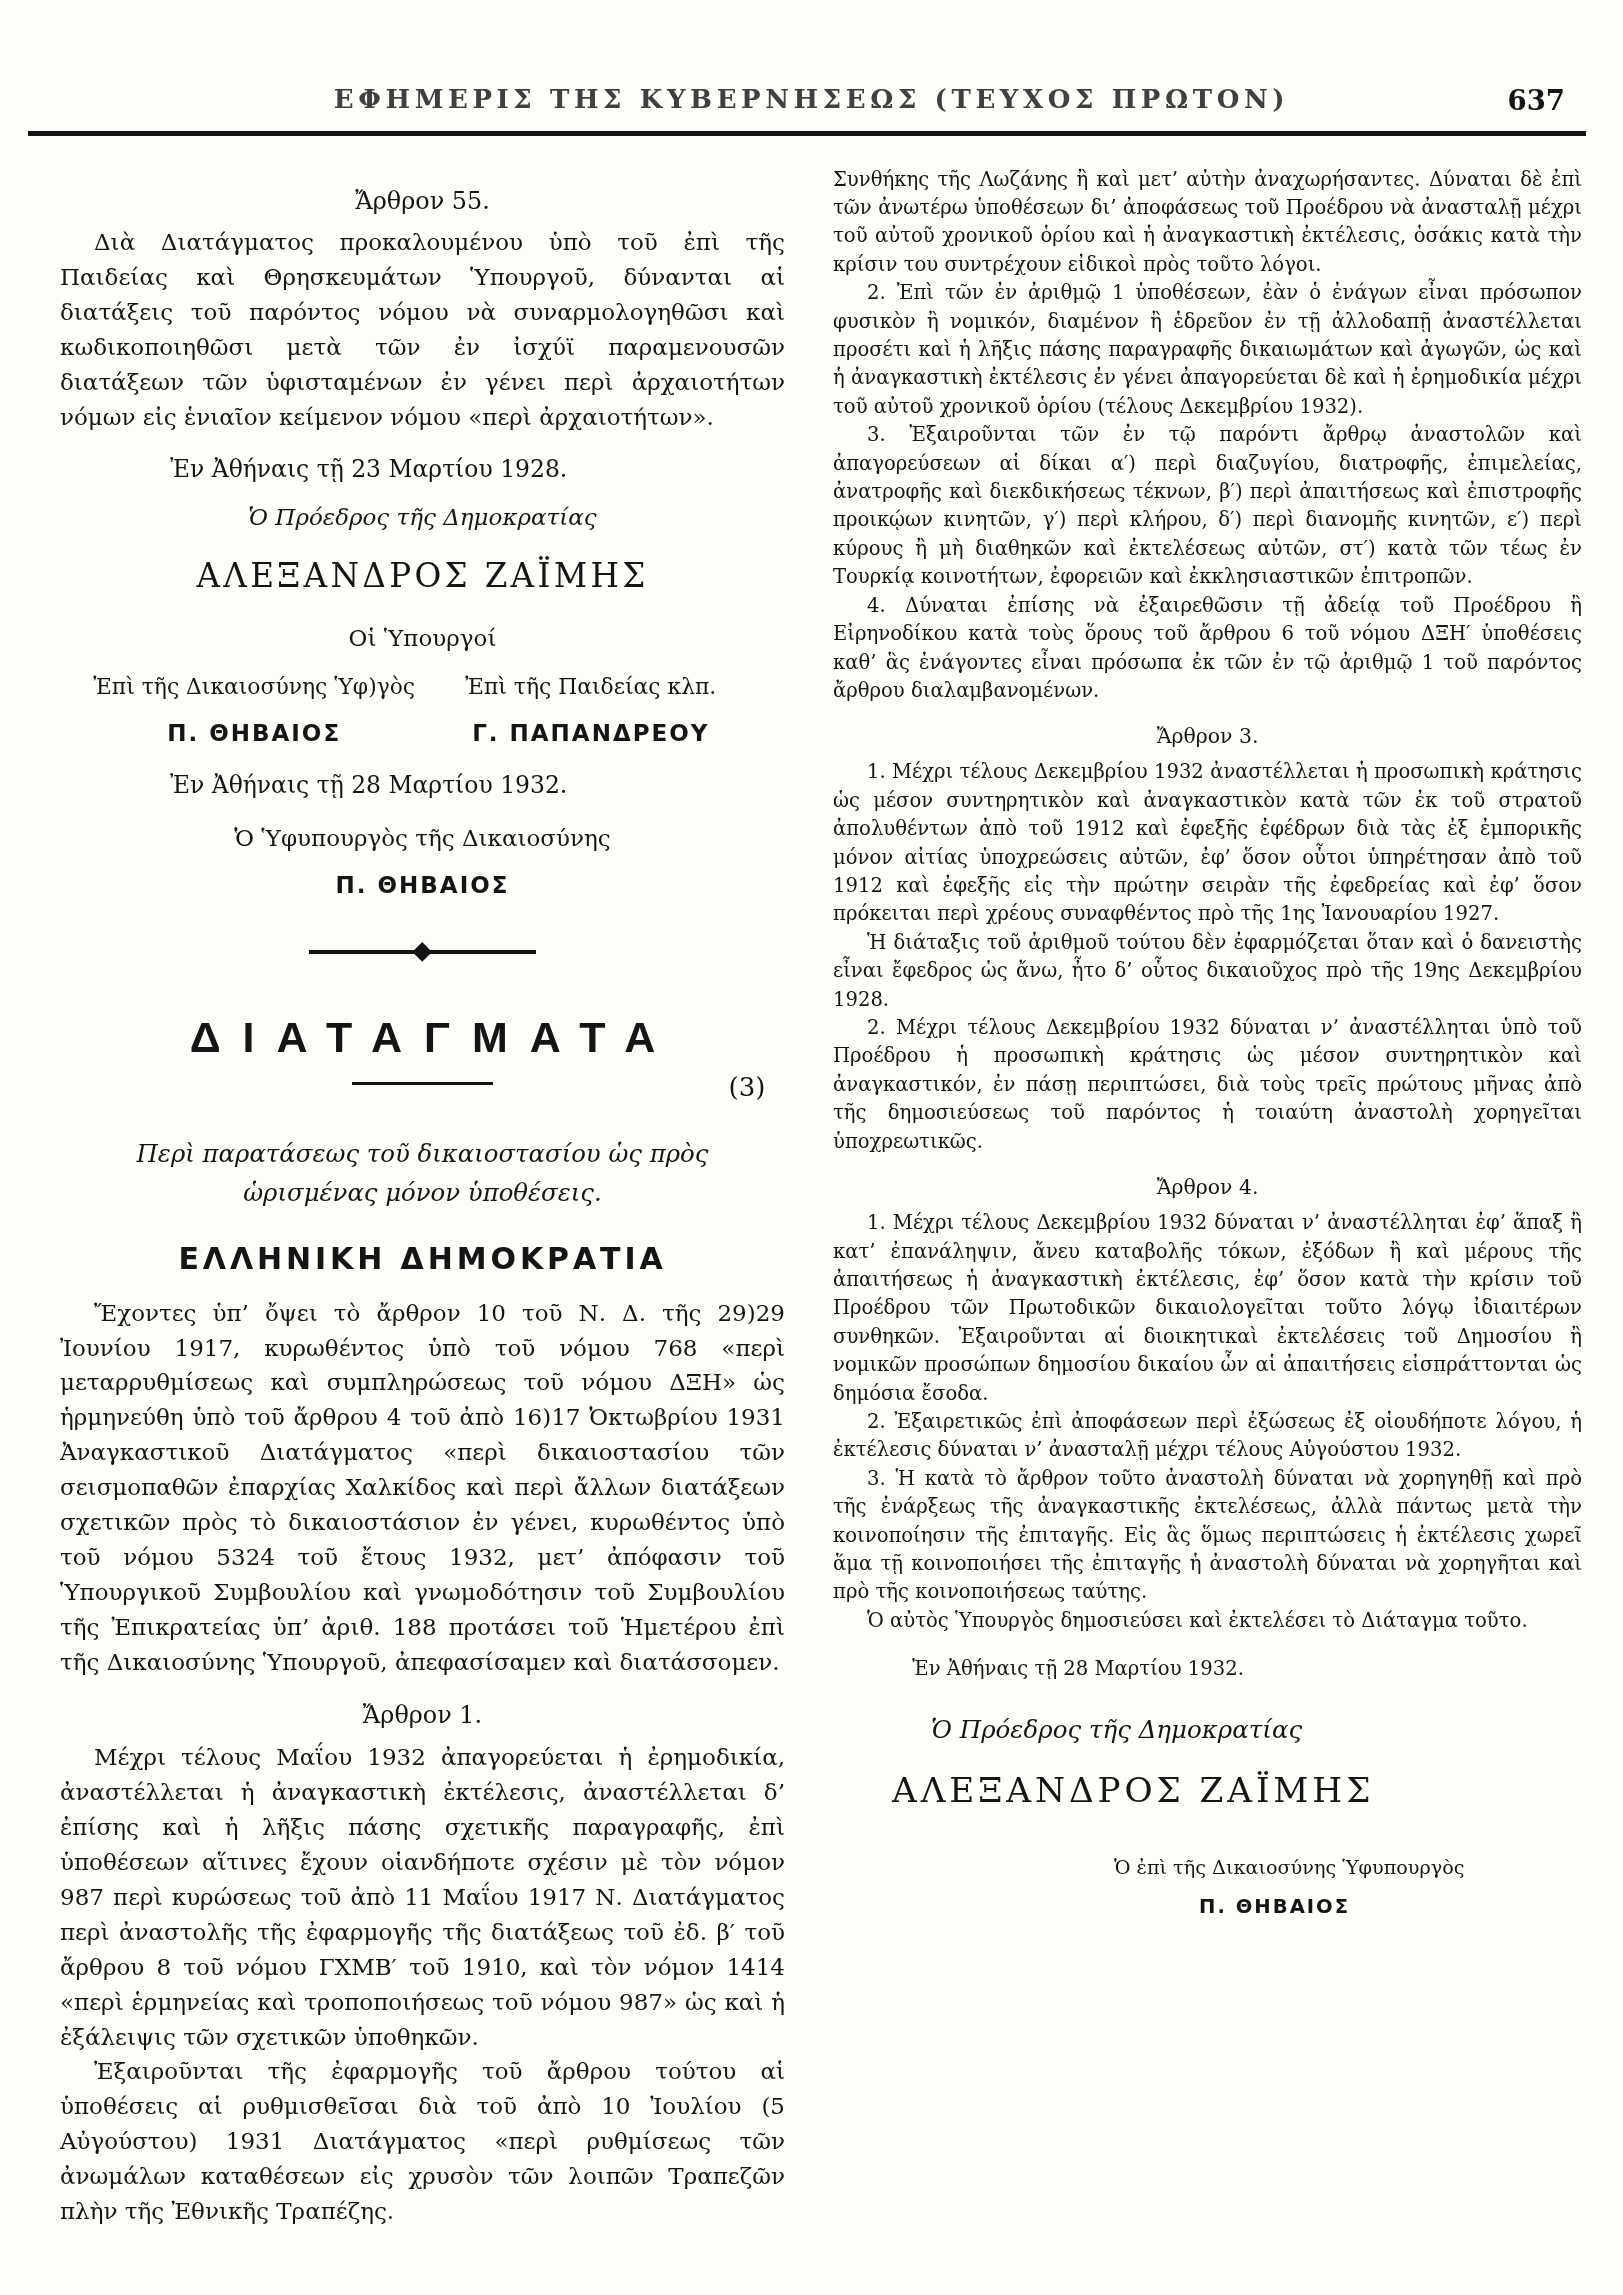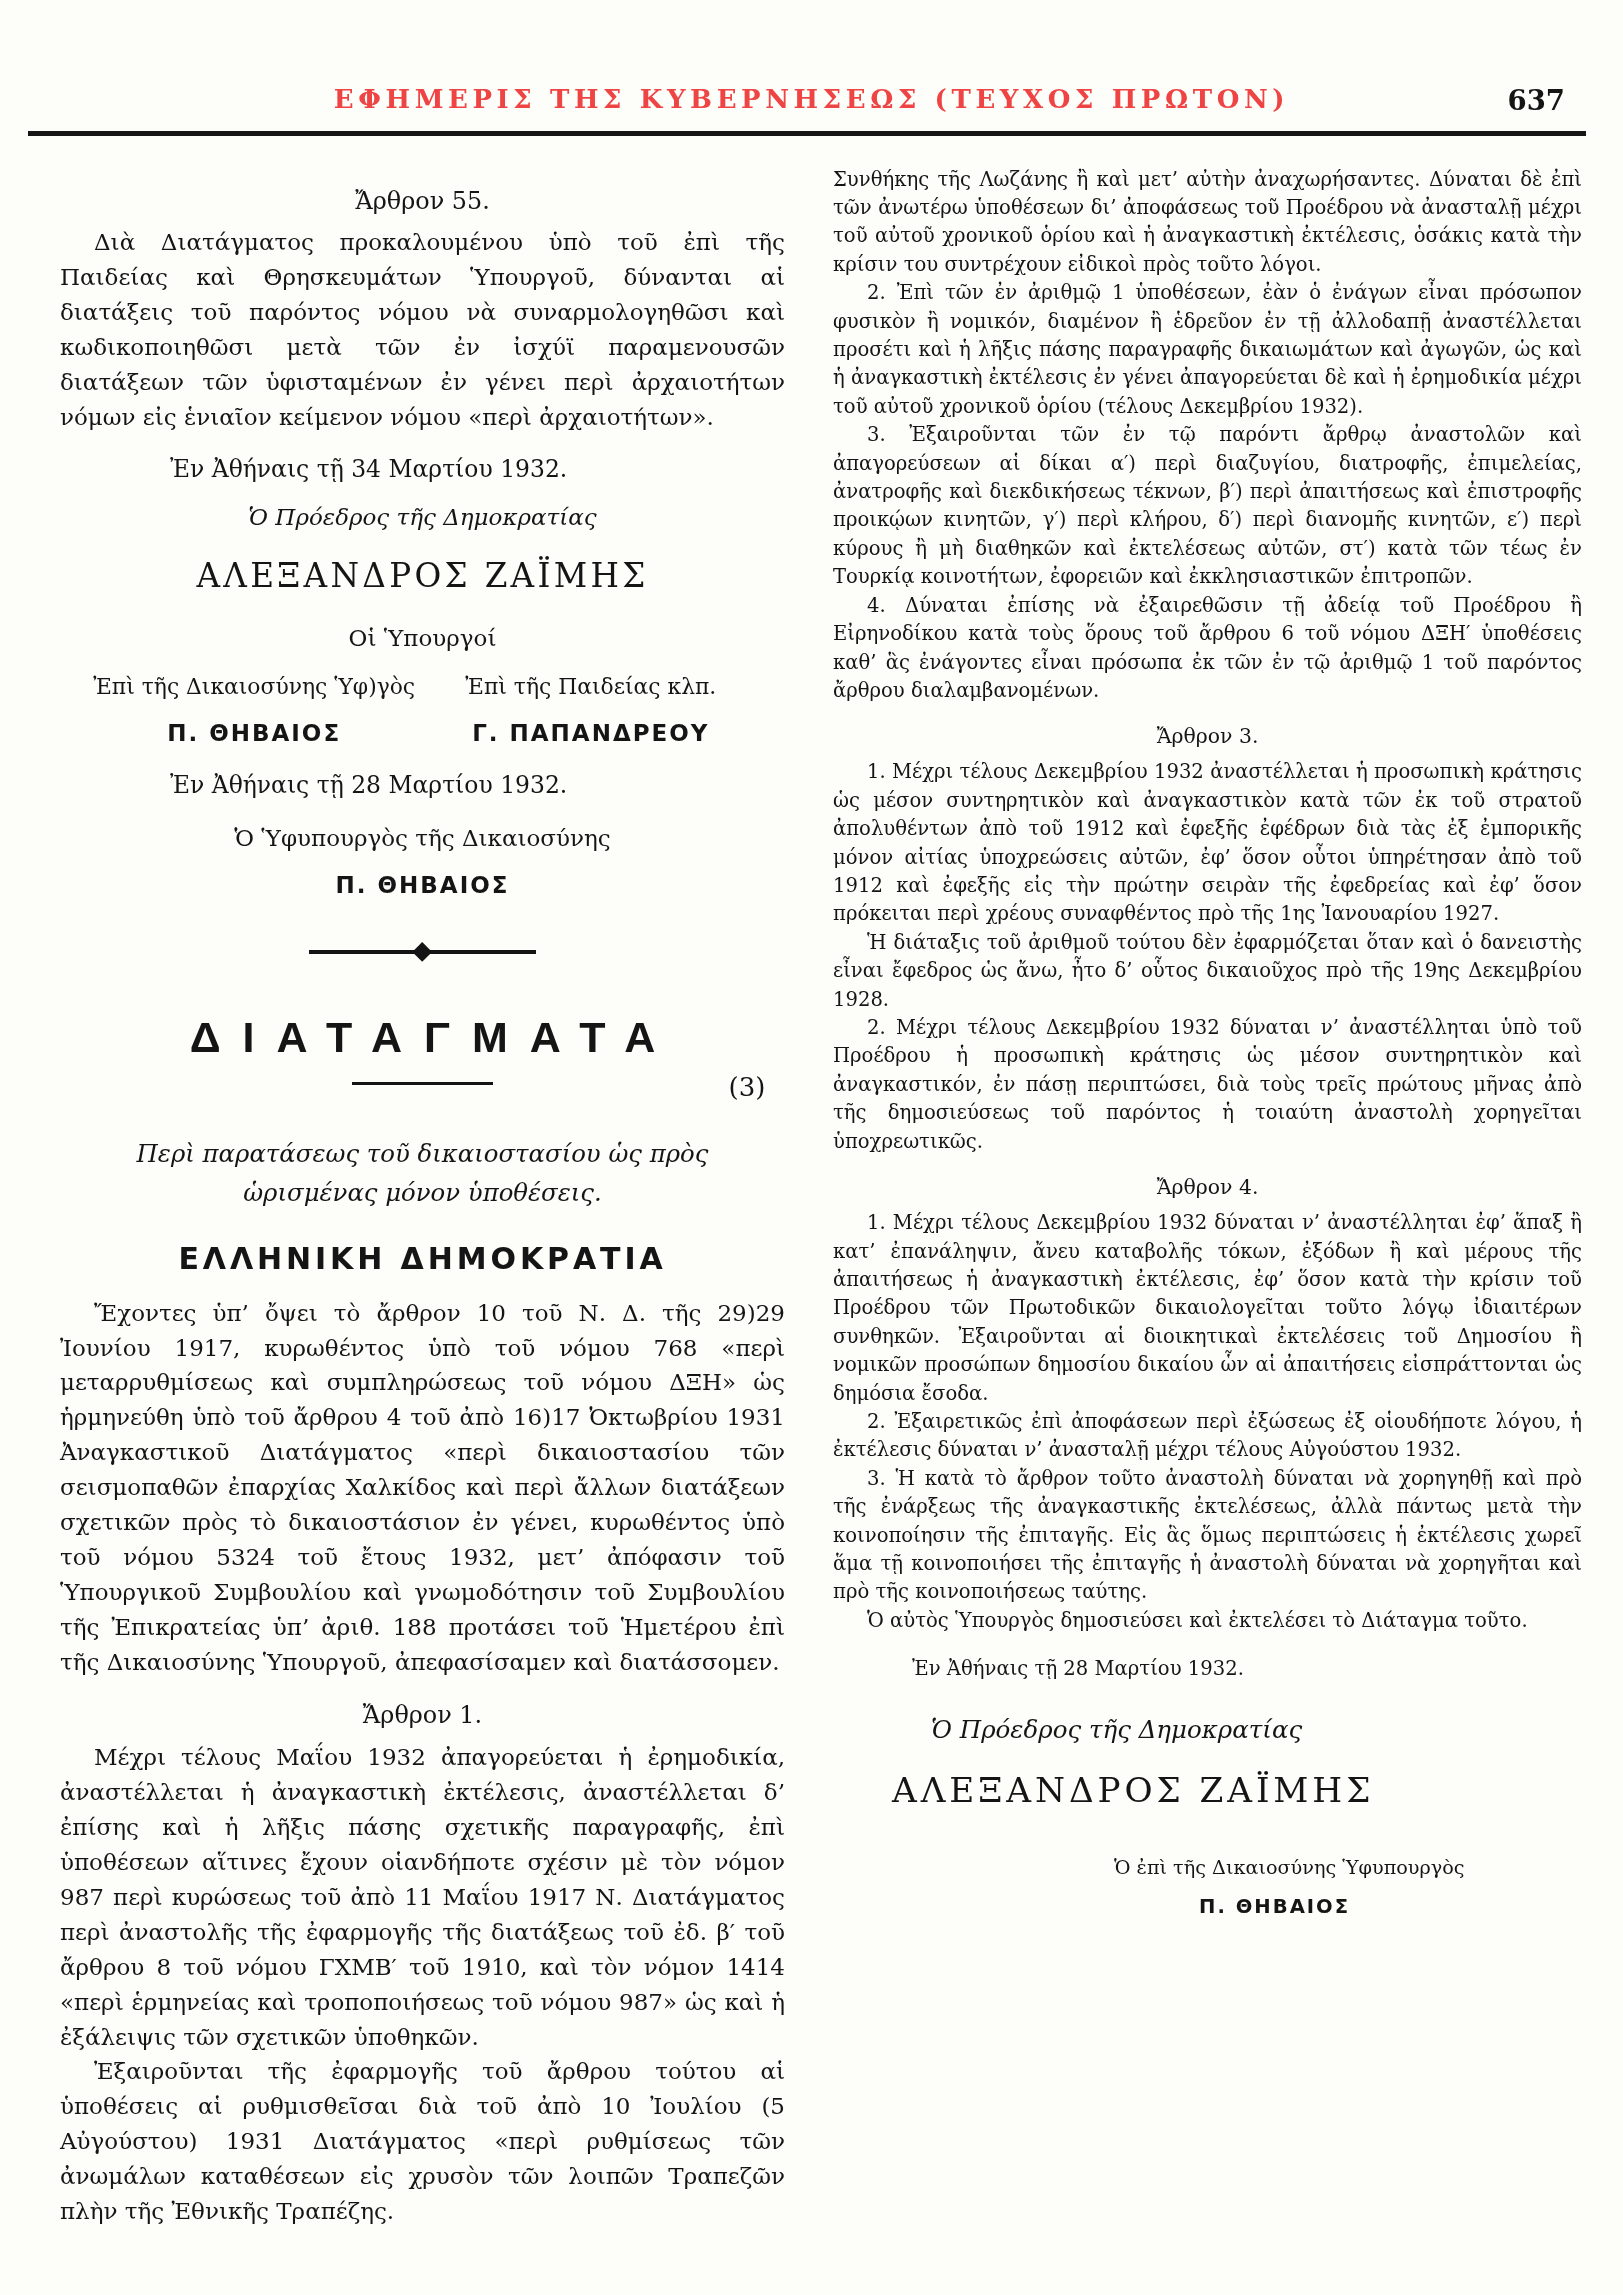--- a/index.html
+++ b/index.html
@@ -14,21 +14,21 @@
   
   .masthead{
     position:relative;
     padding-top:84px;
     text-align:center;
   }
   .masthead .title{
     font-size:26px;
     letter-spacing:4.6px;
     font-weight:bold;
-    color:#ef4444;
+    color:#404040;
   }
   .masthead .pageno{
     position:absolute;
     right:58px;top:84px;
     font-size:27.5px;
     font-weight:bold;
   }
   .head-rule{
     margin:17px 37px 0 27.5px;
     height:4.6px;
@@ -180,21 +180,21 @@
 
 <div class="columns">
 
   <div class="col col-left">
 
     <div class="art-heading">Ἄρθρον 55.</div>
 
     <p class="body">Διὰ Διατάγματος προκαλουμένου ὑπὸ τοῦ ἐπὶ τῆς Παιδείας καὶ Θρησκευμάτων Ὑπουργοῦ, δύνανται αἱ διατάξεις τοῦ παρόντος νόμου νὰ συναρμολογηθῶσι καὶ κωδικοποιηθῶσι μετὰ τῶν ἐν ἰσχύϊ παραμενουσῶν διατάξεων τῶν ὑφισταμένων ἐν γένει περὶ ἀρχαιοτήτων νόμων εἰς ἑνιαῖον κείμενον νόμου «περὶ ἀρχαιοτήτων».</p>
 
 
-    <div class="dateline">Ἐν Ἀθήναις τῇ 34 Μαρτίου 1932.</div>
+    <div class="dateline">Ἐν Ἀθήναις τῇ 23 Μαρτίου 1928.</div>
 
     <div class="center-line italic">Ὁ Πρόεδρος τῆς Δημοκρατίας</div>
     <div class="president-name">ΑΛΕΞΑΝΔΡΟΣ ΖΑΪΜΗΣ</div>
 
     <div class="ministers-caption">Οἱ Ὑπουργοί</div>
 
     <div class="ministers-row">
       <div class="minister">
         <div class="mlabel">Ἐπὶ τῆς Δικαιοσύνης Ὑφ)γὸς</div>
         <div class="mname">Π. ΘΗΒΑΙΟΣ</div>

